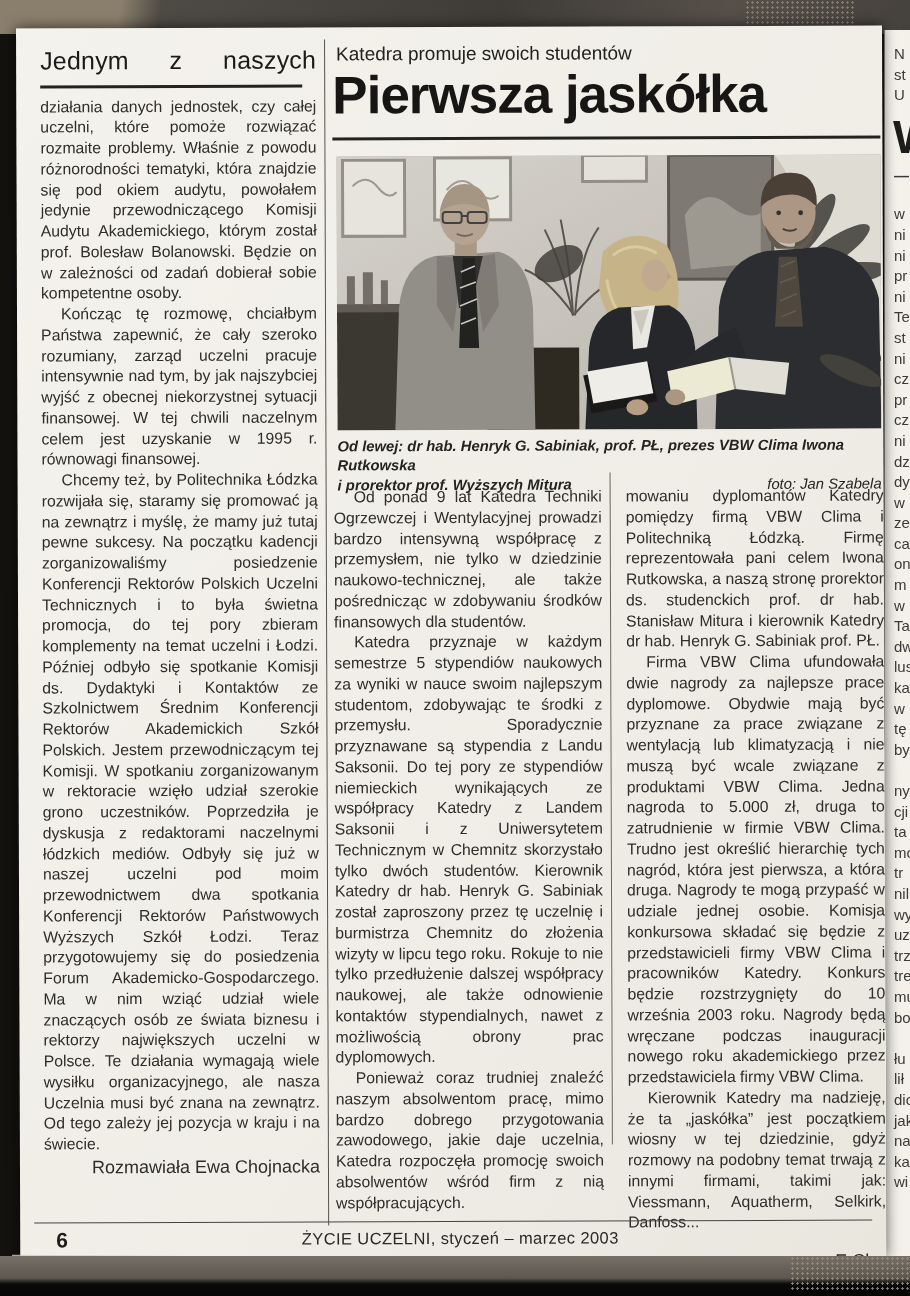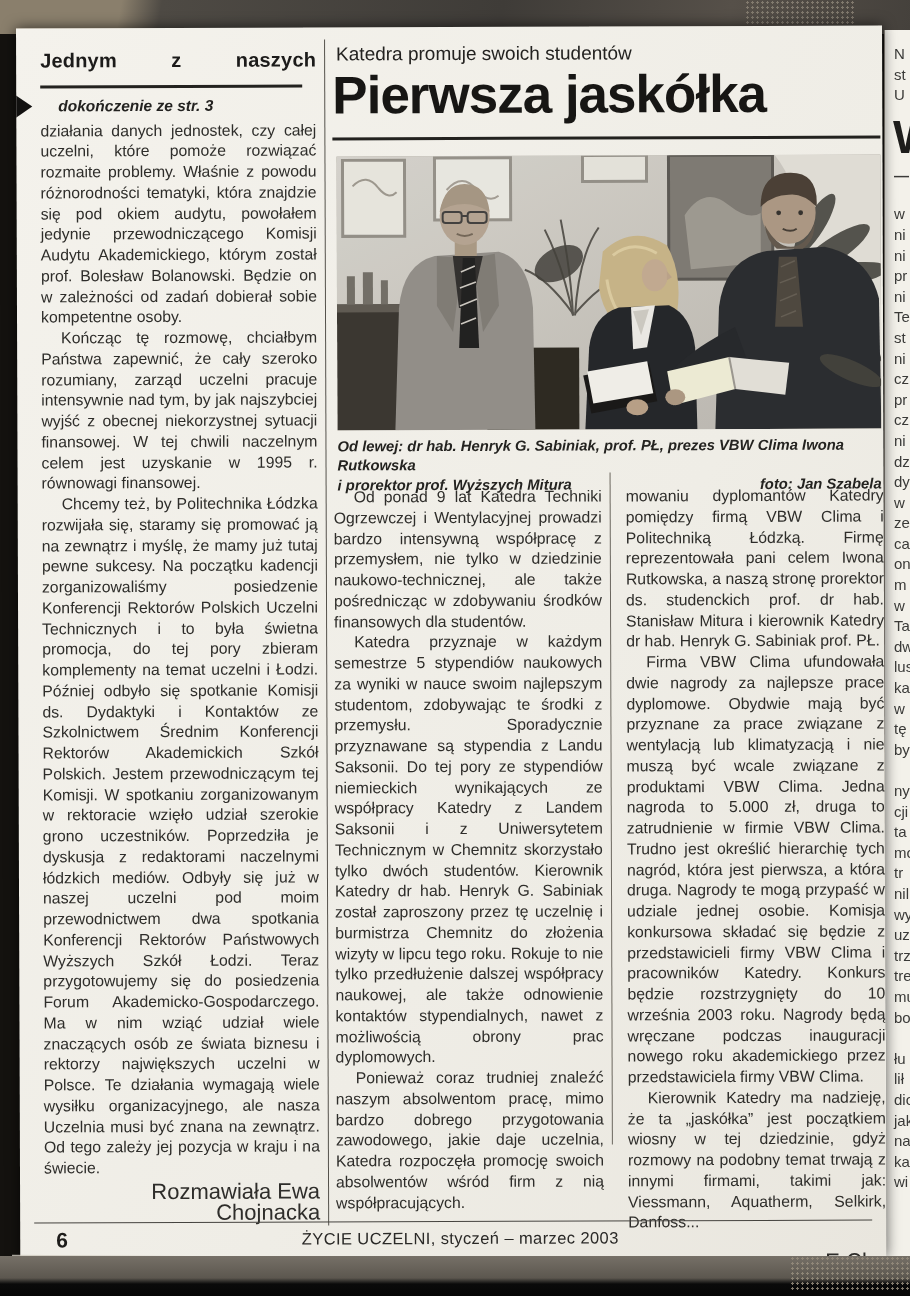--- a/index.html
+++ b/index.html
@@ -25,46 +25,46 @@
   .frag-rule{margin:4px 0 18px 0;font-weight:bold;}
 
   
   .paper{position:absolute;left:16px;top:27px;width:866px;height:1232px;
     background:linear-gradient(120deg,#f4f2ec,#efede6 60%,#e9e6de);
     box-shadow:0 0 14px rgba(0,0,0,.65);transform:rotate(-.2deg);transform-origin:50% 0;
     color:#2b2a28;overflow:hidden;}
 
   
   .left-article{position:absolute;left:24px;top:18px;width:276px;height:1196px;}
-  .la-title{font-weight:bold;font-size:20px;line-height:29px;color:#1c1b1a;letter-spacing:.2px;}
+  .la-title{font-weight:normal;font-size:25px;line-height:29px;color:#1c1b1a;letter-spacing:.2px;}
   .la-title .l1{text-align:justify;text-align-last:justify;}
   .la-rule{height:2.5px;background:#23221f;margin:10px 0 9px 0;width:262px;}
   .la-cont-row{position:relative;margin:2px 0 6px 18px;font-style:italic;font-weight:bold;font-size:15.5px;color:#232220;}
   .tri-marker{position:absolute;left:-48px;top:-6px;width:0;height:0;
     border-left:22px solid #121110;border-top:15px solid transparent;border-bottom:15px solid transparent;}
   .body-text p{margin:0;font-size:15.8px;line-height:20.75px;text-align:justify;
     text-indent:20px;color:#2e2d2a;}
   .body-text.first-flush p:first-child{text-indent:0;}
-  .byline{font-size:22px;line-height:21px;text-align:right;margin-top:2px;color:#2e2d2a;}
+  .byline{font-size:18px;line-height:21px;text-align:right;margin-top:2px;color:#2e2d2a;}
 
   
   .vdiv1{position:absolute;left:308px;top:12px;width:1px;height:1186px;background:#55524c;}
   .vdiv2{position:absolute;left:592px;top:446px;width:1px;height:672px;background:#6b675f;}
 
   
   .main-article{position:absolute;left:316px;top:14px;width:550px;}
   .ma-kicker{font-size:19px;color:#232220;margin:2px 0 2px 4px;}
   .ma-title{font-weight:bold;font-size:53px;letter-spacing:-1px;line-height:56px;color:#171614;margin-left:0;}
   .ma-rule{height:2.5px;background:#23221f;margin:14px 0 0 0;width:548px;}
   .photo-wrap{margin:16px 0 0 4px;width:544px;height:274px;background:#b9b5ad;overflow:hidden;}
   .photo-wrap svg{display:block;}
   .caption{margin:7px 0 0 4px;width:544px;font-style:italic;font-weight:bold;
     font-size:14.8px;line-height:19.5px;color:#242320;}
   .caption .cap2{display:flex;justify-content:space-between;}
-  .cap-credit{font-weight:bold;}
+  .cap-credit{font-weight:normal;}
   .cols{position:absolute;left:316px;top:460px;width:550px;height:660px;display:flex;}
   .col{width:268px;}
   .col.c2{width:258px;margin-left:24px;}
   .cols p{margin:0 0 0 0;}
   .ech{text-align:right;margin-top:18px;padding-right:6px;}
 
   
   .footer-rule{position:absolute;left:14px;top:1194px;width:838px;height:1px;background:#45433f;}
   .page-num{position:absolute;left:36px;top:1200px;font-weight:bold;font-size:21px;color:#1d1c1a;}
   .footer-center{position:absolute;left:120px;top:1202px;width:640px;text-align:center;
@@ -141,24 +141,20 @@
     </div>
   </div>
 
   <div class="paper">
 
     <div class="left-article">
       <div class="la-title">
         <div class="l1">Jednym z naszych</div>
       </div>
       <div class="la-rule"></div>
-      <div class="la-cont-row">
-        <span class="tri-marker"></span>
-        <span>dokończenie ze str. 3</span>
-      </div>
       <div class="body-text first-flush">
           <p>działania danych jednostek, czy całej uczelni, które pomoże rozwiązać rozmaite problemy. Właśnie z powodu różnorodności tematyki, która znajdzie się pod okiem audytu, powołałem jedynie przewodniczącego Komisji Audytu Akademickiego, którym został prof. Bolesław Bolanowski. Będzie on w zależności od zadań dobierał sobie kompetentne osoby.</p>
           <p>Kończąc tę rozmowę, chciałbym Państwa zapewnić, że cały szeroko rozumiany, zarząd uczelni pracuje intensywnie nad tym, by jak najszybciej wyjść z obecnej niekorzystnej sytuacji finansowej. W tej chwili naczelnym celem jest uzyskanie w 1995 r. równowagi finansowej.</p>
           <p>Chcemy też, by Politechnika Łódzka rozwijała się, staramy się promować ją na zewnątrz i myślę, że mamy już tutaj pewne sukcesy.  Na początku kadencji zorganizowaliśmy posiedzenie Konferencji Rektorów Polskich Uczelni Technicznych i to była świetna promocja, do tej pory zbieram komplementy na temat uczelni i Łodzi. Później odbyło się spotkanie Komisji ds. Dydaktyki i Kontaktów ze Szkolnictwem Średnim Konferencji Rektorów Akademickich Szkół Polskich. Jestem przewodniczącym tej Komisji. W spotkaniu zorganizowanym w rektoracie wzięło udział szerokie grono uczestników. Poprzedziła je dyskusja z redaktorami naczelnymi łódzkich mediów. Odbyły się już w naszej uczelni pod moim przewodnictwem dwa spotkania Konferencji Rektorów Państwowych Wyższych Szkół Łodzi. Teraz przygotowujemy się do posiedzenia Forum Akademicko-Gospodarczego. Ma w nim wziąć udział wiele znaczących osób ze świata biznesu i rektorzy największych uczelni w Polsce. Te działania wymagają wiele wysiłku organizacyjnego, ale nasza Uczelnia musi być znana na zewnątrz. Od tego zależy jej pozycja w kraju i na świecie.</p>
         </div>
       <div class="byline">Rozmawiała Ewa Chojnacka</div>
     </div>
 
     <div class="vdiv1"></div>
 

